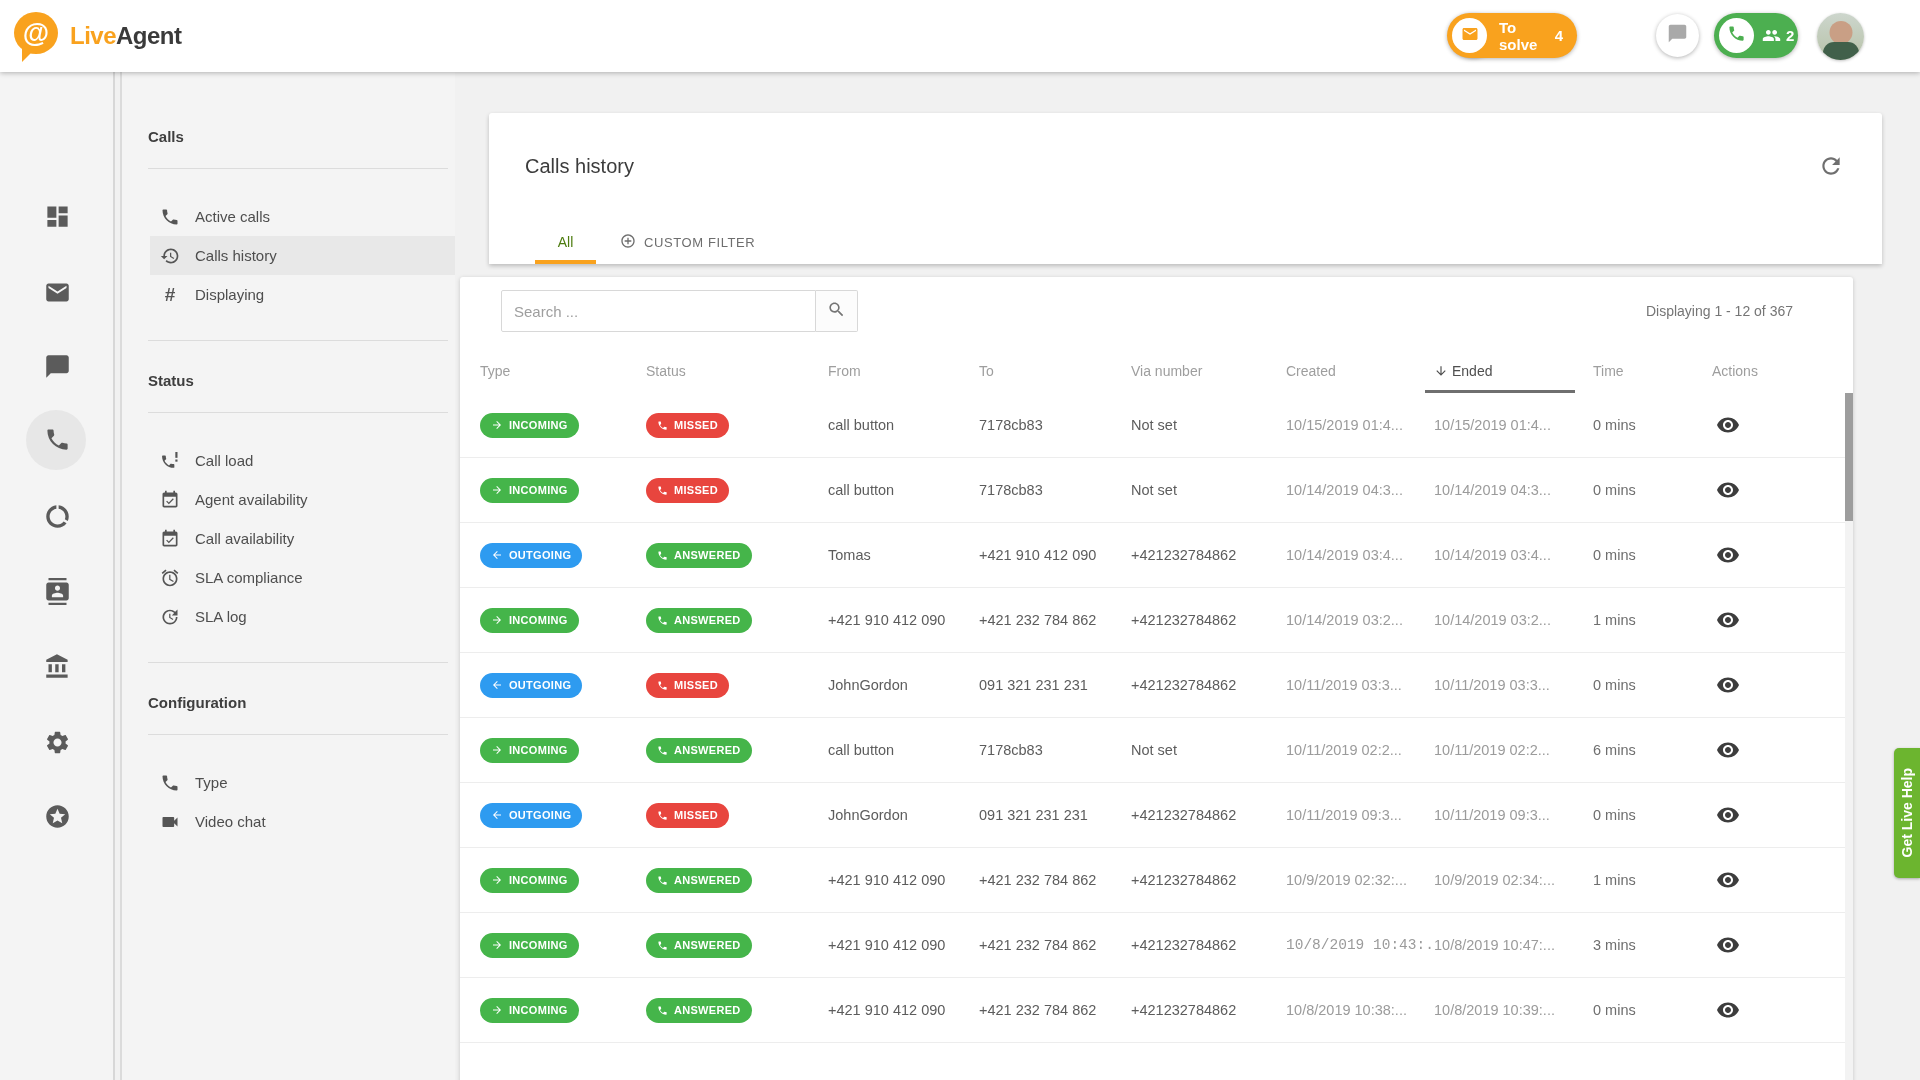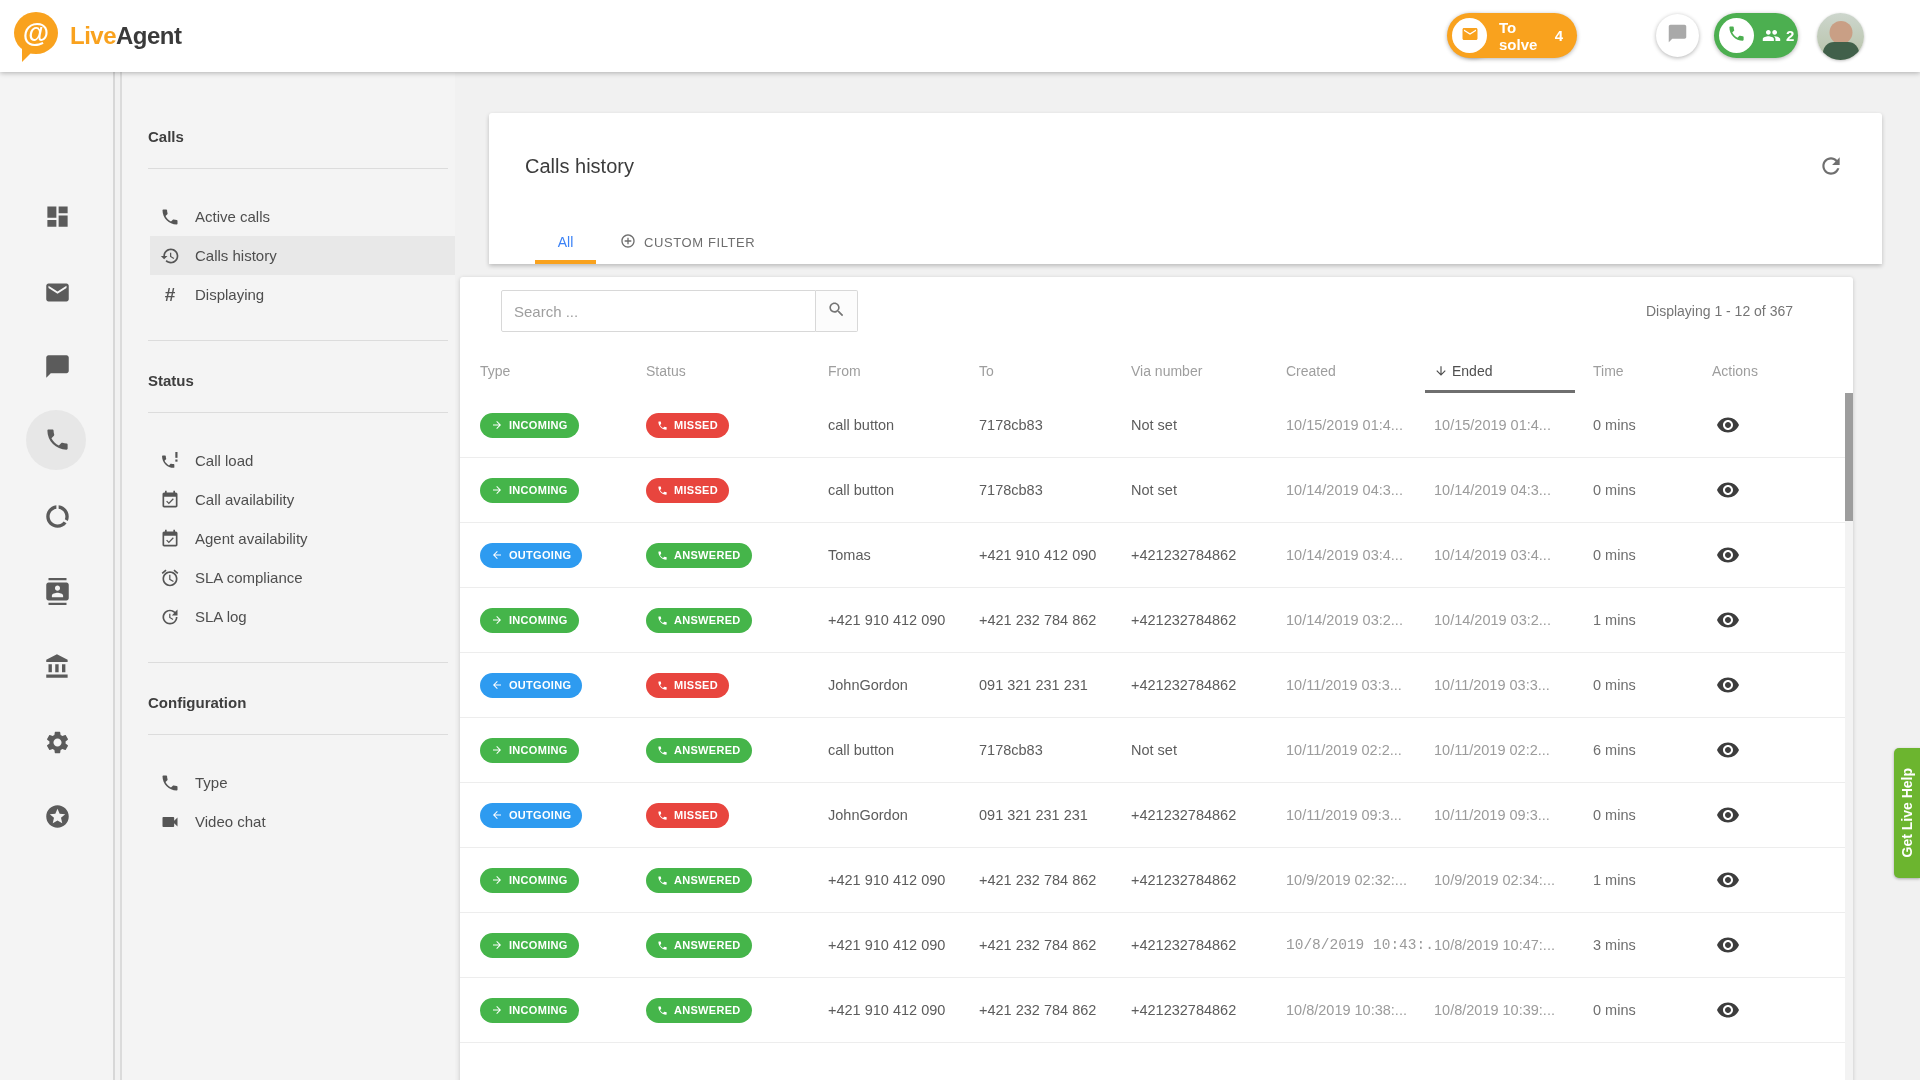--- a/index.html
+++ b/index.html
@@ -63,21 +63,21 @@
   .hash-glyph { font-size:19px; font-weight:700; color:#555; line-height:20px; }
 
   
   .card-head { position:absolute; left:489px; top:113px; width:1393px; height:151px; background:#fff;
                border-radius:3px 3px 0 0; box-shadow:0 2px 4px rgba(0,0,0,.22); z-index:5; }
   .panel-title { position:absolute; left:36px; top:42px; font-size:20px; font-weight:500; color:#3c3c3c; }
   .refresh-btn { position:absolute; right:38px; top:40px; width:26px; height:26px; cursor:pointer; display:flex; }
   .tabs { position:absolute; left:46px; bottom:0; display:flex; height:44px; align-items:center; }
   .tab { cursor:pointer; }
   .tab-all { width:61px; height:44px; display:flex; align-items:center; justify-content:center;
-             font-size:14px; font-weight:500; color:#3b82f6; position:relative; }
+             font-size:14px; font-weight:500; color:#4d7c0f; position:relative; }
   .tab-underline { position:absolute; left:0; right:0; bottom:0; height:4px; background:#F9A21E; }
   .tab-custom { margin-left:18px; display:flex; align-items:center; gap:8px; font-size:13px;
                 color:#6e6e6e; letter-spacing:.6px; padding:0 6px; height:44px; }
 
   
   .card-body { position:absolute; left:460px; top:277px; width:1393px; height:1001px; background:#fff;
                border-radius:3px; box-shadow:0 1px 4px rgba(0,0,0,.18); z-index:4; overflow:hidden; }
   .search-wrap { position:absolute; left:41px; top:13px; display:flex; }
   .search-input { width:315px; height:42px; border:1px solid #d8d8d8; border-radius:2px 0 0 2px;
                   padding:0 12px; font-size:15px; color:#444; background:#fff; outline:none;
@@ -254,29 +254,29 @@
             </svg>
           </span>
           <span>Call load</span>
         </div>
         <div class="nav-item">
           <span class="nicon">
             <svg viewBox="0 0 24 24" width="20" height="20">
               <path d="M16.53 11.06L15.47 10l-4.88 4.88-2.12-2.12-1.06 1.06L10.59 17l5.94-5.94zM19 3h-1V1h-2v2H8V1H6v2H5c-1.11 0-1.99.9-1.99 2L3 19c0 1.1.89 2 2 2h14c1.1 0 2-.9 2-2V5c0-1.1-.9-2-2-2zm0 16H5V8h14v11z" fill="#555"></path>
             </svg>
           </span>
+          <span>Agent availability</span>
+        </div>
+        <div class="nav-item">
+          <span class="nicon">
+            <svg viewBox="0 0 24 24" width="20" height="20">
+              <path d="M16.53 11.06L15.47 10l-4.88 4.88-2.12-2.12-1.06 1.06L10.59 17l5.94-5.94zM19 3h-1V1h-2v2H8V1H6v2H5c-1.11 0-1.99.9-1.99 2L3 19c0 1.1.89 2 2 2h14c1.1 0 2-.9 2-2V5c0-1.1-.9-2-2-2zm0 16H5V8h14v11z" fill="#555"></path>
+            </svg>
+          </span>
           <span>Call availability</span>
-        </div>
-        <div class="nav-item">
-          <span class="nicon">
-            <svg viewBox="0 0 24 24" width="20" height="20">
-              <path d="M16.53 11.06L15.47 10l-4.88 4.88-2.12-2.12-1.06 1.06L10.59 17l5.94-5.94zM19 3h-1V1h-2v2H8V1H6v2H5c-1.11 0-1.99.9-1.99 2L3 19c0 1.1.89 2 2 2h14c1.1 0 2-.9 2-2V5c0-1.1-.9-2-2-2zm0 16H5V8h14v11z" fill="#555"></path>
-            </svg>
-          </span>
-          <span>Agent availability</span>
         </div>
         <div class="nav-item">
           <span class="nicon">
             <svg viewBox="0 0 24 24" width="20" height="20">
               <path d="M22 5.72l-4.6-3.86-1.29 1.53 4.6 3.86L22 5.72zM7.88 3.39L6.6 1.86 2 5.71l1.29 1.53 4.59-3.85zM12.5 8H11v6l4.75 2.85.75-1.23-4-2.37V8zM12 4c-4.97 0-9 4.03-9 9s4.02 9 9 9c4.97 0 9-4.03 9-9s-4.03-9-9-9zm0 16c-3.87 0-7-3.13-7-7s3.13-7 7-7 7 3.13 7 7-3.13 7-7 7z" fill="#555"></path>
             </svg>
           </span>
           <span>SLA compliance</span>
         </div>
         <div class="nav-item">

